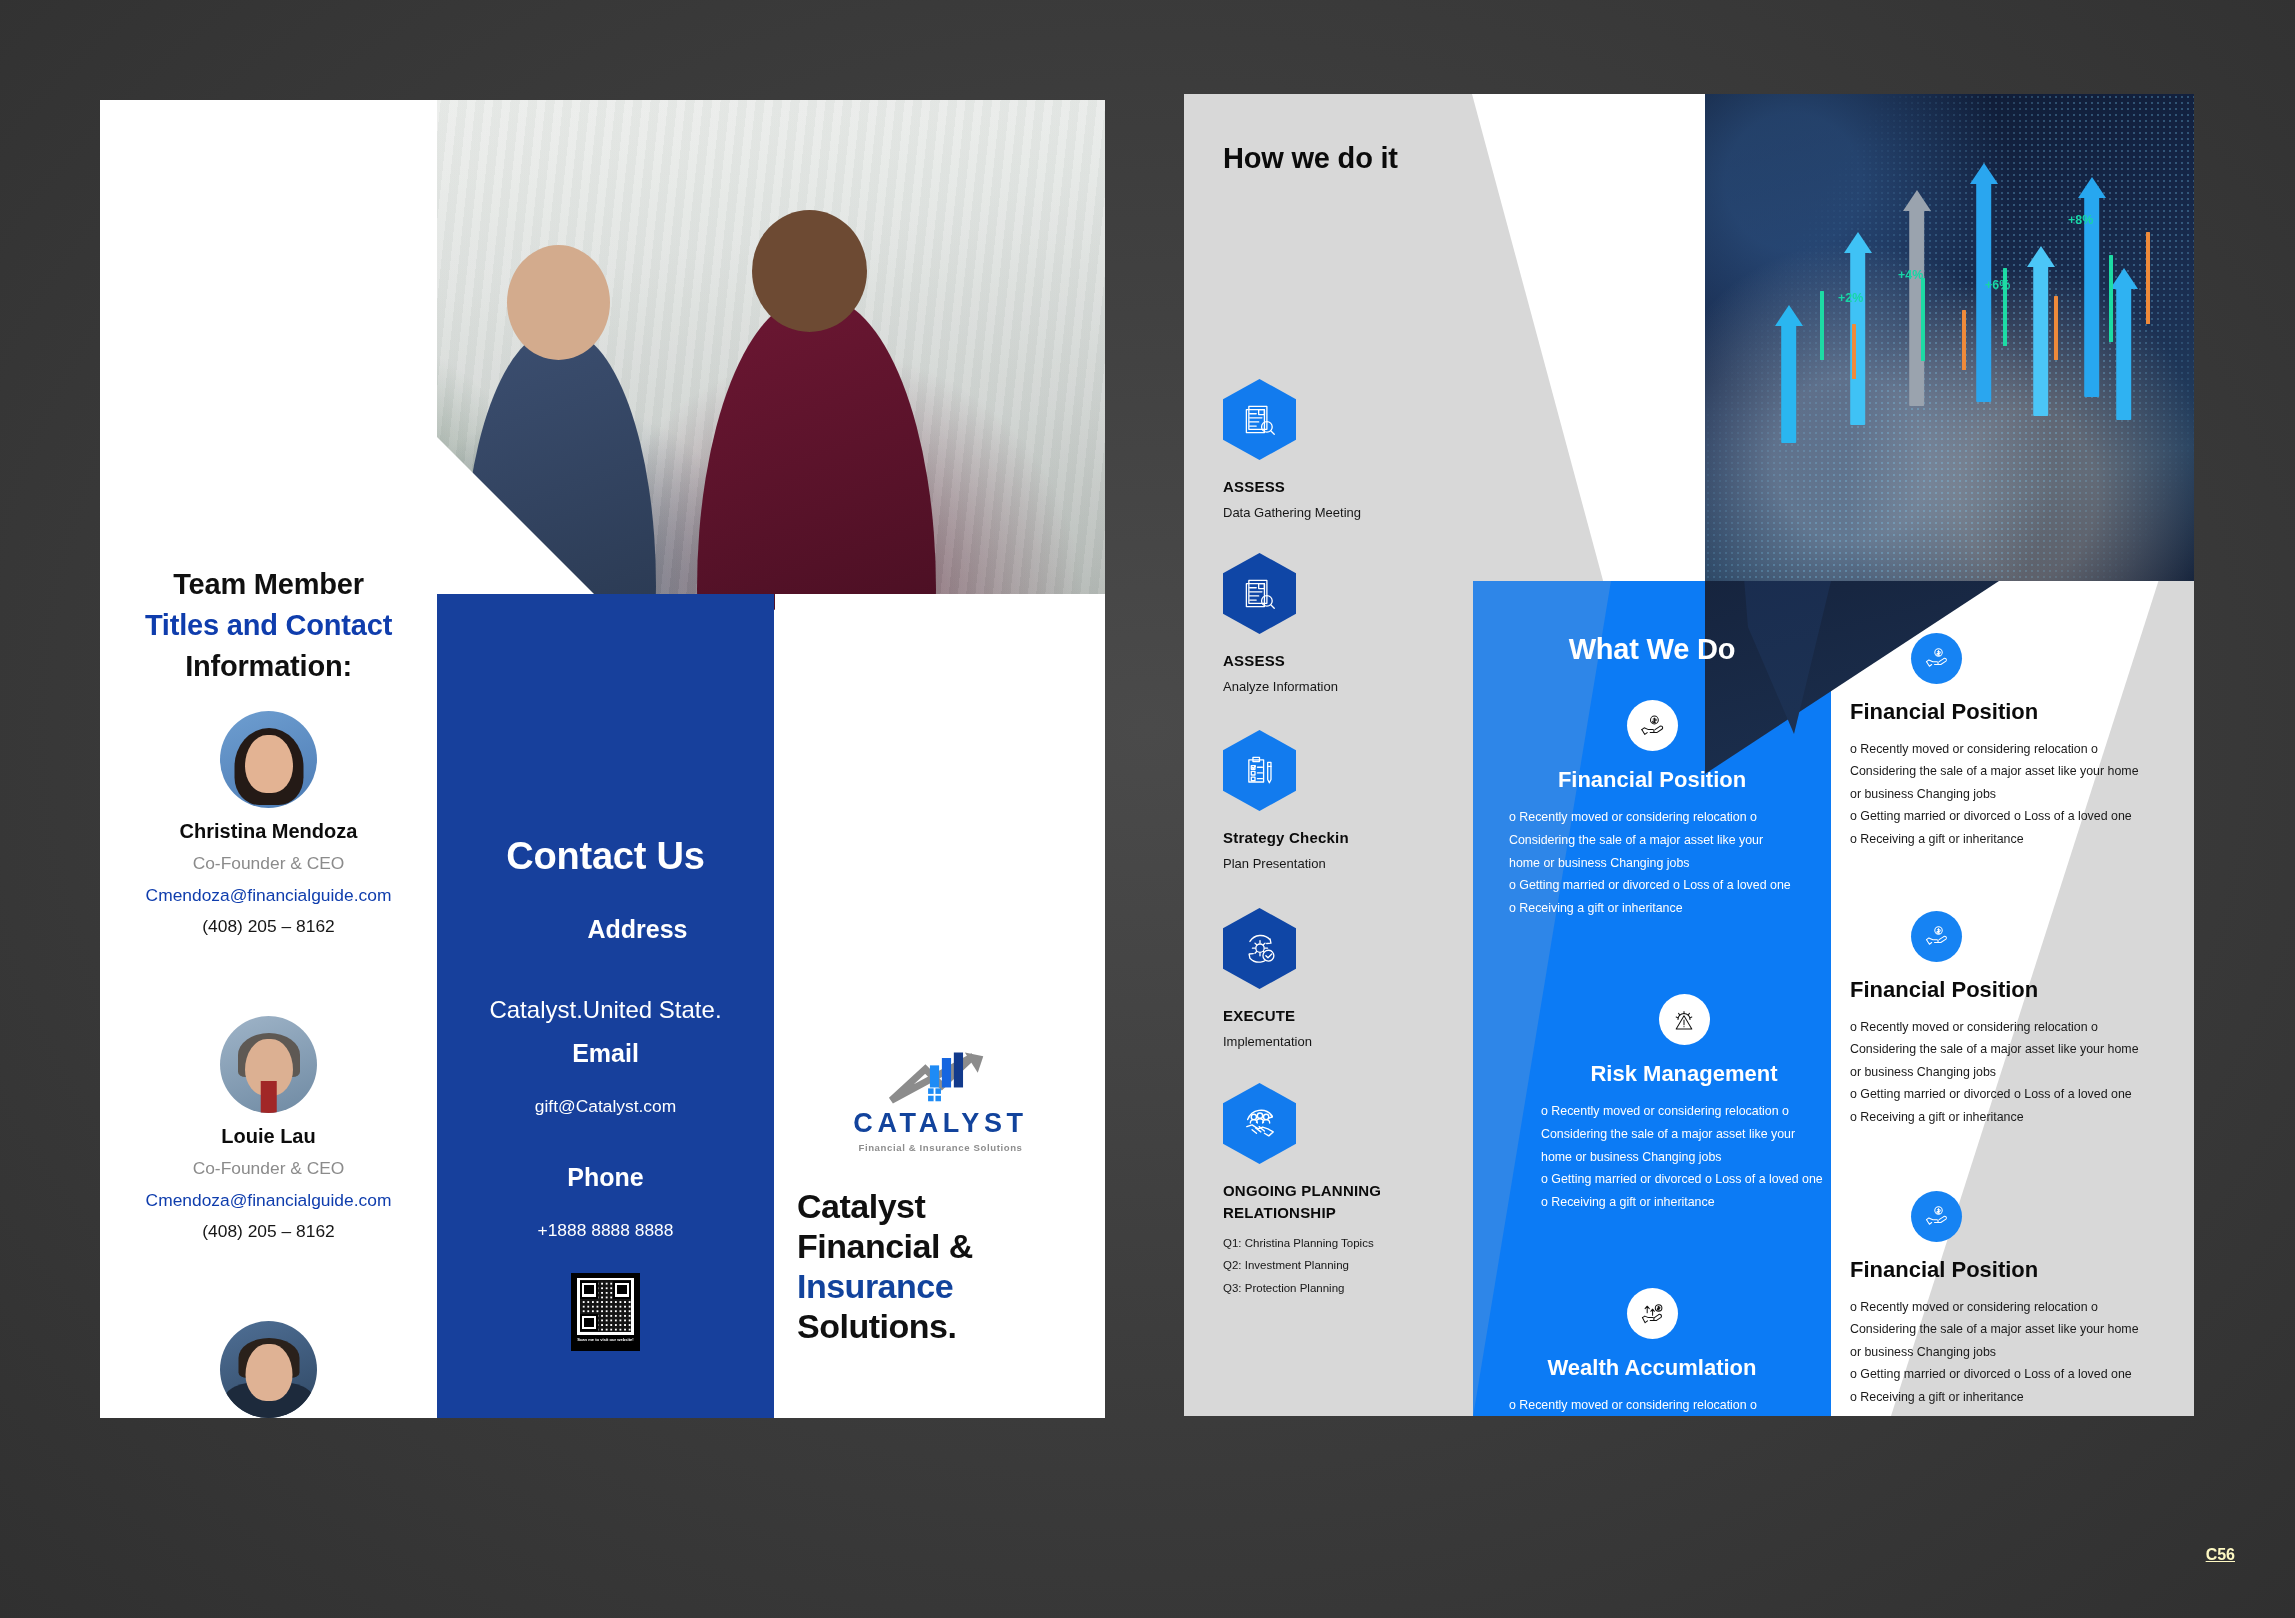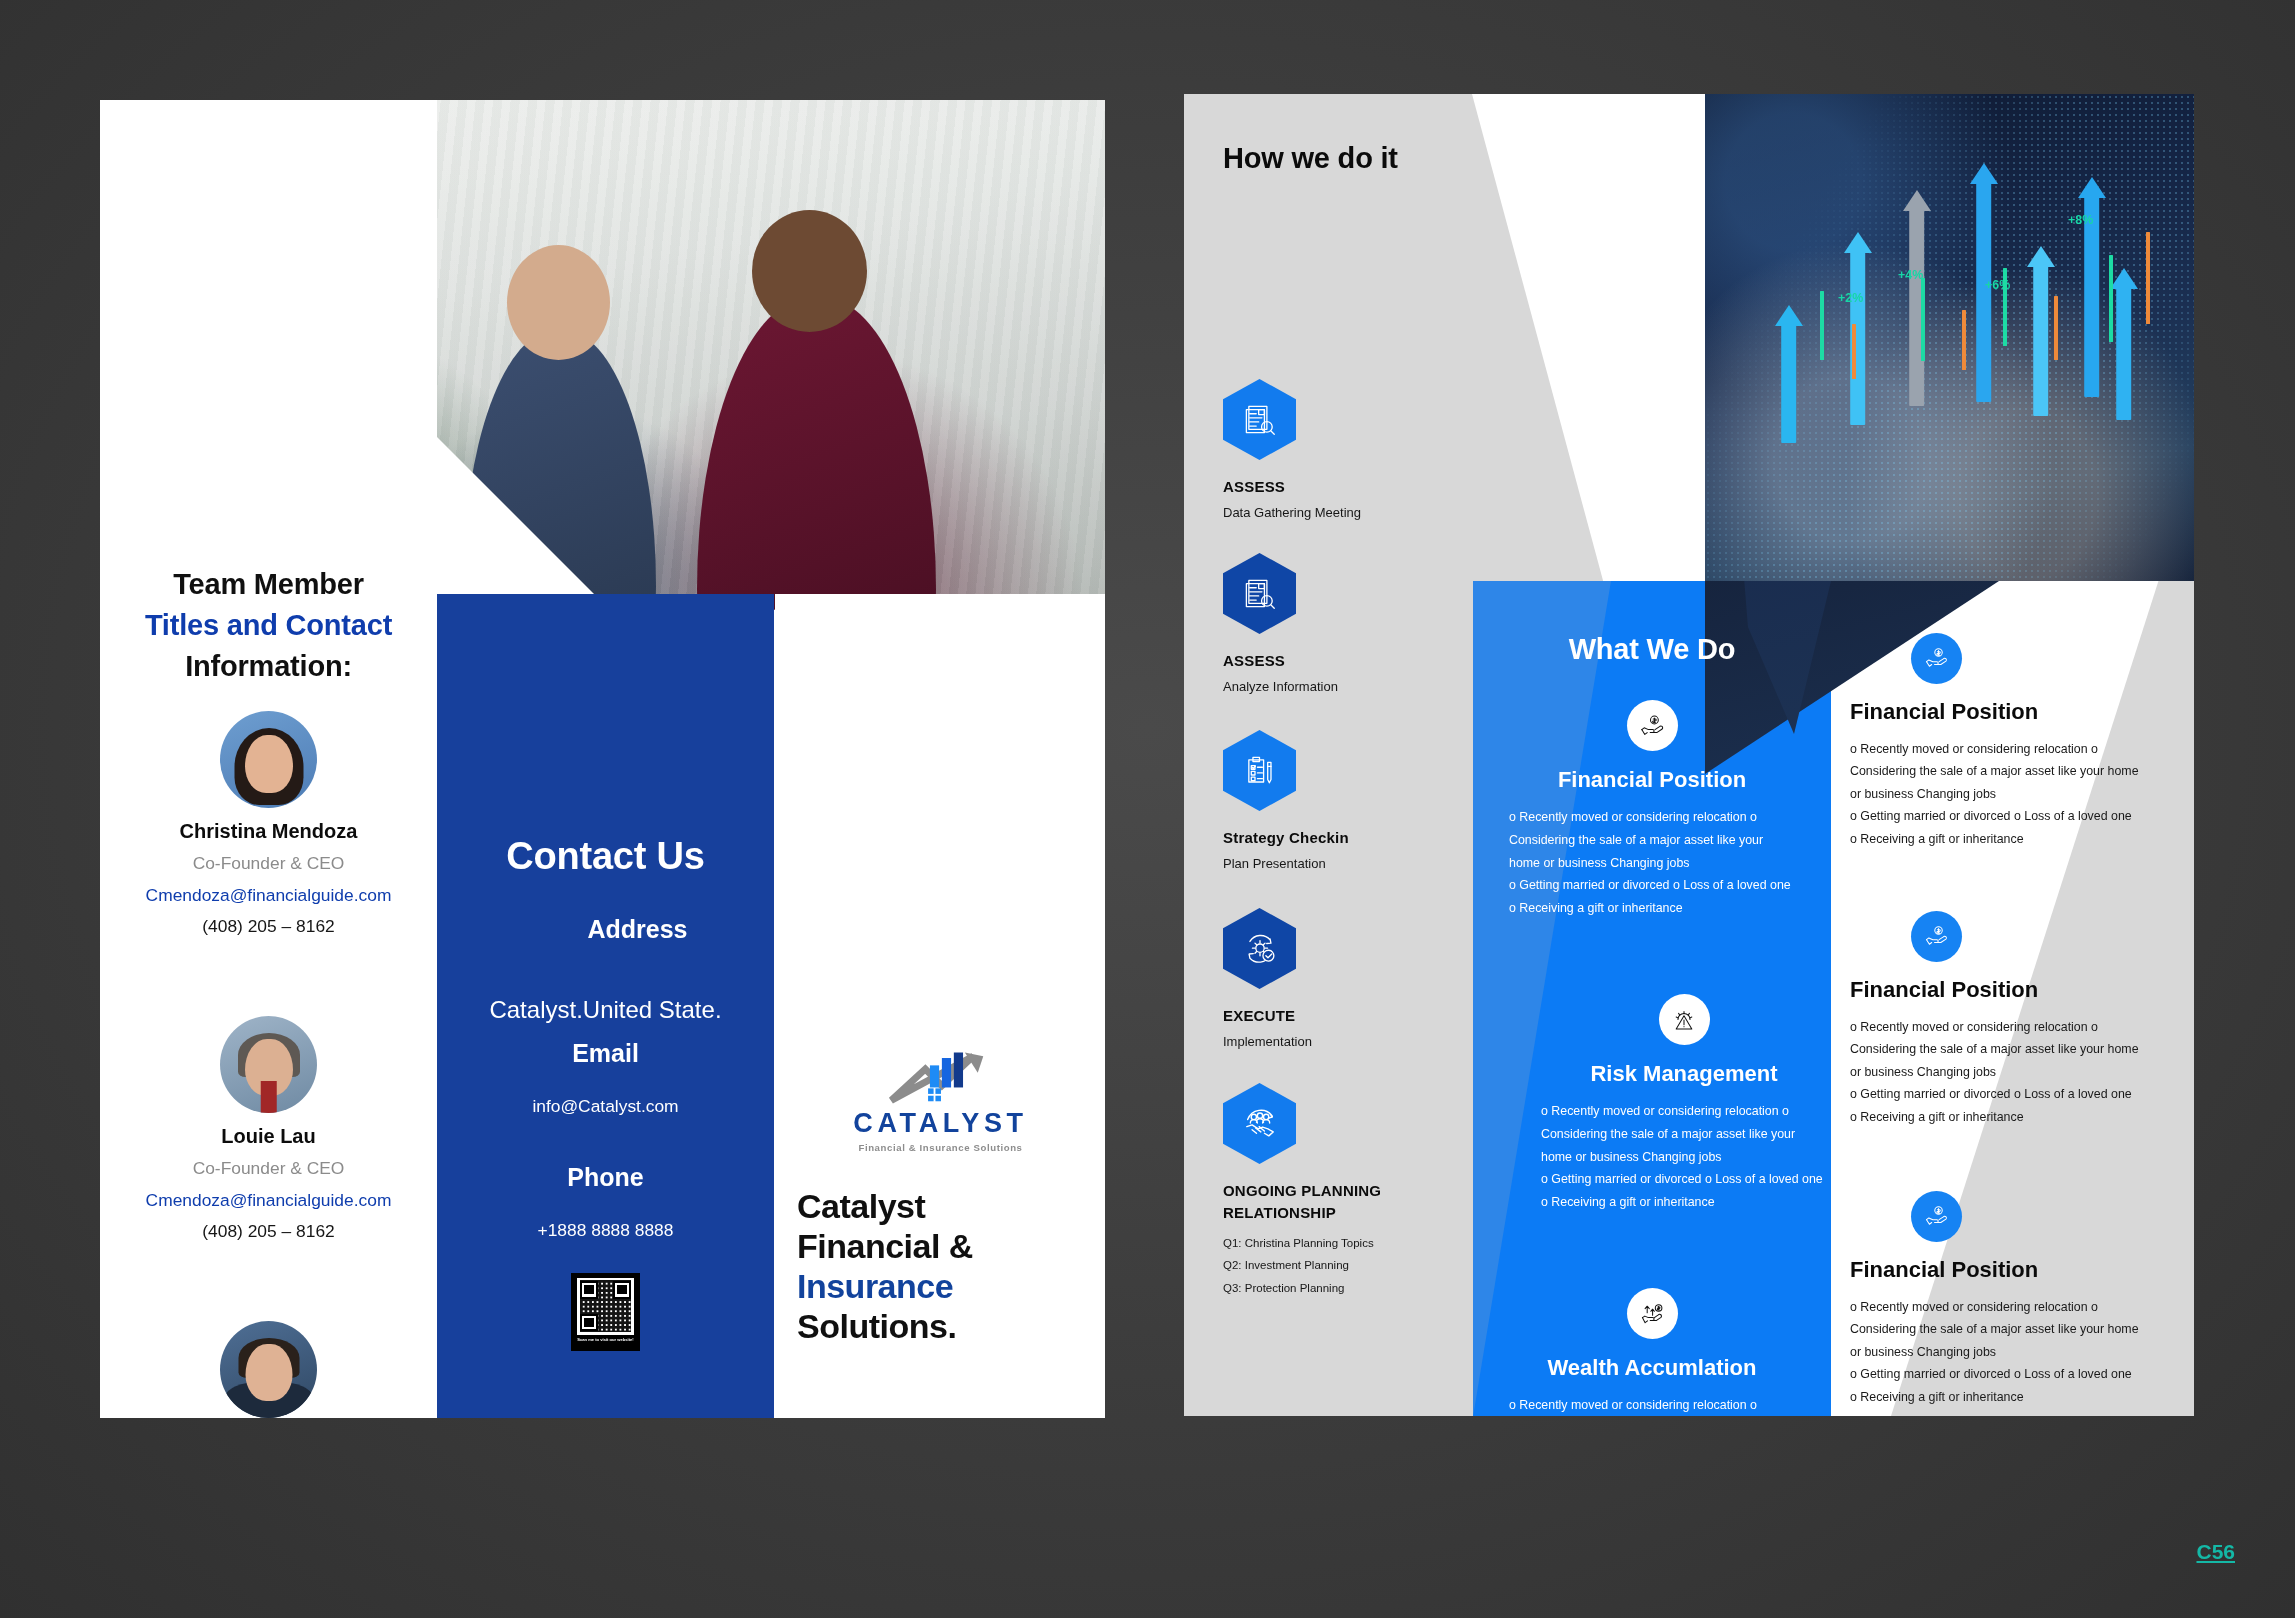--- a/index.html
+++ b/index.html
@@ -153,21 +153,21 @@
   .wcard{position:absolute;z-index:9;width:358px;left:289px;text-align:center;}
   .wc-ic{width:51px;height:51px;border-radius:50%;background:#fff;margin:0 auto;display:flex;align-items:center;justify-content:center;}
   .wc-t{margin-top:15.6px;font-weight:800;font-size:22px;color:#fff;}
   .wc-b{margin-top:13.8px;font-size:12.4px;color:#fff;line-height:1.82;text-align:left;padding:0 36px;}
 
   .rcard{position:absolute;z-index:9;width:303px;left:666px;}
   .rc-ic{width:51px;height:51px;border-radius:50%;background:#1683f3;display:flex;align-items:center;justify-content:center;margin-left:61px;}
   .rc-t{margin-top:14.7px;font-weight:800;font-size:22px;color:#0b0b0b;}
   .rc-b{margin-top:13px;font-size:12.4px;color:#1a1a1a;line-height:1.82;}
 
-  .code-label{position:absolute;z-index:30;right:60px;bottom:55px;font-weight:800;font-size:21px;color:#14b8a6;text-decoration:underline;}
+  .code-label{position:absolute;z-index:30;right:60px;bottom:55px;font-weight:800;font-size:16px;color:#fef9c3;text-decoration:underline;}
   svg{display:block;}
 </style>
 </head>
 <body>
 
 <div class="stage">
   <div class="backdrop"></div>
 
   <div class="page" id="page1">
 
@@ -228,21 +228,21 @@
           <span class="hair"></span>
           <span class="face"></span>
         </div>
 
     </div>
 
     <div class="ct ct-title">Contact Us</div>
     <div class="ct ct-l1">Address</div>
     <div class="ct ct-v1">Catalyst.United State.</div>
     <div class="ct ct-l2">Email</div>
-    <div class="ct ct-v2">info@Catalyst.com</div>
+    <div class="ct ct-v2">gift@Catalyst.com</div>
     <div class="ct ct-l3">Phone</div>
     <div class="ct ct-v3">+1888 8888 8888</div>
 
     <div class="qr-wrap">
       <div class="qr">
         <span class="mods"></span>
         <span class="fp tl">
             <i></i>
           </span>
           <span class="fp tr">

